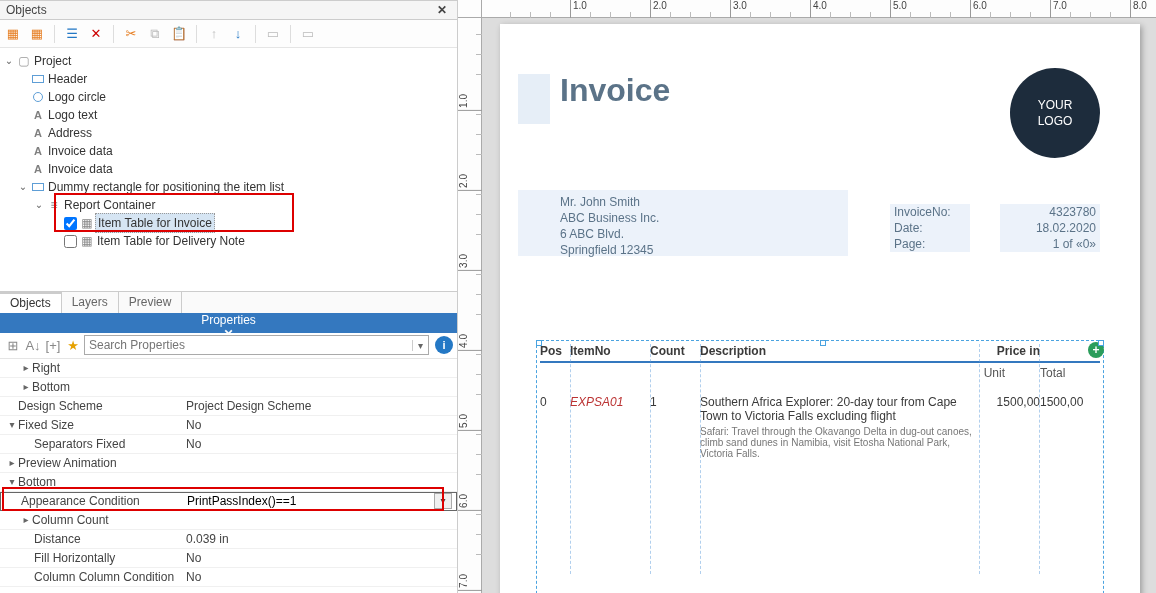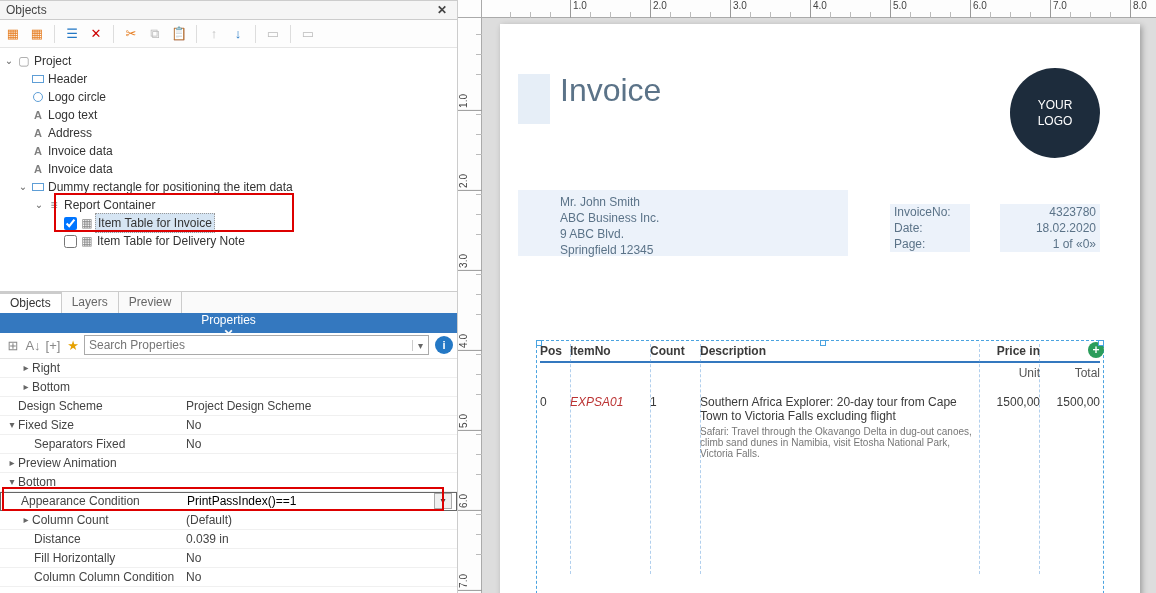--- a/index.html
+++ b/index.html
@@ -64,34 +64,34 @@
 .ruler-h .minor { position:absolute; top:12px; height:6px; border-left:1px solid #bbb; }
 .ruler-v { position:absolute; top:18px; left:0; width:24px; bottom:0; background:#fdfdfd; border-right:1px solid #aaa; font-size:10px; color:#444;}
 .ruler-v .tick { position:absolute; left:0; width:24px; border-top:1px solid #999; padding-top:2px; writing-mode: vertical-rl; transform: rotate(180deg); font-size:10px; text-align:center;}
 .ruler-v .minor { position:absolute; left:18px; width:6px; border-top:1px solid #bbb; }
 .ruler-corner { position:absolute; top:0; left:0; width:24px; height:18px; background:#fdfdfd; border-right:1px solid #aaa; border-bottom:1px solid #aaa;}
 
 .canvas { position:absolute; top:18px; left:24px; right:0; bottom:0; background:#ddd; overflow:auto; }
 .page { position:absolute; top:6px; left:18px; width:640px; height:760px; background:#fff; box-shadow: 2px 2px 6px rgba(0,0,0,0.3); }
 
 .inv-head-band { position:absolute; top:50px; left:18px; width:32px; height:50px; background:#e6eef7; }
-.title { position:absolute; top:48px; left:60px; font-size: 32px; font-weight: 400; color:#5b7388;}
+.title { position:absolute; top:48px; left:60px; font-size: 32px; font-weight: 700; color:#5b7388;}
 .logo { position:absolute; top:44px; right:40px; width:90px; height:90px; border-radius:50%; background:#1d2c3c; color:#fff; display:flex; align-items:center; justify-content:center; text-align:center; line-height:16px; font-size:14px; }
 .addr-band { position:absolute; top:166px; left:18px; width:330px; height:66px; background:#ecf2fa; padding:4px 0 4px 42px; }
 .addr-band div { line-height:16px; color:#5b7388; font-size:12px; }
 .meta-grid { position:absolute; top:180px; right:40px; width:210px; color:#5b7388; }
 .meta-row { display:flex; justify-content:space-between; line-height:16px; }
 .meta-row .mk { text-align:left; background:#ecf2fa; padding:0 4px; width:80px;}
 .meta-row .mv { text-align:right; background:#ecf2fa; padding:0 4px; width:100px;}
 
 .item-table { position:absolute; top:320px; left:40px; right:40px; }
 .th-row { display:flex; border-bottom: 2px solid #3478bf; padding-bottom:3px; font-weight:bold; color:#3a3a3a;}
-.unit-row { display:flex; color:#555; font-size:10px; padding:3px 0;}
+.unit-row { display:flex; color:#555; font-size:10px; padding:3px 0;gap:35px;}
 .data-row { display:flex; padding-top:12px; color:#3a3a3a; }
-.c-pos{width:30px;} .c-item{width:80px;} .c-cnt{width:50px;} .c-desc{flex:1;} .c-p1{width:60px; text-align:right;} .c-p2{width:60px; text-align:right;}
+.c-pos{width:30px;} .c-item{width:80px;} .c-cnt{width:50px;} .c-desc{flex:1;} .c-p1{width:60px; text-align:right;} .c-p2{width:60px; text-align:left;}
 .itemno-red{ color:#b33;font-style:italic; }
 .desc-sub { font-size:10px; color:#777; margin-top:3px; width: 280px;}
 .plus-ic{position:absolute; right:-4px; top:-2px; width:16px; height:16px; border-radius:50%; background:#2a9d5b; color:#fff; display:flex; align-items:center; justify-content:center; font-weight:bold; font-size:12px;}
 .guideline { position:absolute; border: 1px dashed #4aa3e0; pointer-events:none;}
 .sel-handle { position:absolute; width:6px; height:6px; background:#fff; border:1px solid #4aa3e0;}
 .vr-guide { position:absolute; top:0; bottom:0; border-left:1px dashed rgba(100,160,220,0.5); }
 </style>
 </head>
 <body>
 
@@ -158,21 +158,21 @@
         <span class="ind" style="width:28px"></span>
         <span class="ic ic-abc"></span>
         <span class="tree-label">Invoice data</span>
       </div>
     <div class="tree-row">
         <span class="ind" style="width:14px"></span>
         <span class="tw">⌄</span>
         <span class="ic">
           <span class="ic-rect"></span>
         </span>
-        <span class="tree-label">Dummy rectangle for positioning the item data</span>
+        <span class="tree-label">Dummy rectangle for positioning the item list</span>
       </div>
     <div class="tree-row">
         <span class="ind" style="width:30px"></span>
         <span class="tw">⌄</span>
         <span class="ic ic-rcont"></span>
         <span class="tree-label">Report Container</span>
       </div>
     <div class="tree-row">
         <span class="ind" style="width:62px"></span>
         <input type="checkbox" class="cb" checked="" style="">
@@ -267,21 +267,20 @@
         <span class="v">
           <input value="PrintPassIndex()==1" style="">
           <span class="dd">▾</span>
         </span>
       </div>
     <div class="prop-row indent">
         <span class="k">
           <span class="tw2">▸</span>
           <span>Column Count</span>
         </span>
-        <span class="v">(Default)</span>
       </div>
     <div class="prop-row indent2">
         <span class="k">
           <span>Distance</span>
         </span>
         <span class="v">0.039 in</span>
       </div>
     <div class="prop-row indent2">
         <span class="k">
           <span>Fill Horizontally</span>
@@ -370,21 +369,21 @@
     <div class="page">
       <div class="inv-head-band"></div>
       <div class="title">Invoice</div>
       <div class="logo">
           <div><span>YOUR</span><br><span>LOGO</span></div>
         </div>
 
       <div class="addr-band">
         <div>Mr. John Smith</div>
         <div>ABC Business Inc.</div>
-        <div>9 ABC Blvd.</div>
+        <div>6 ABC Blvd.</div>
         <div>Springfield 12345</div>
       </div>
 
       <div class="meta-grid">
         <div class="meta-row">
             <span class="mk">InvoiceNo:</span>
             <span class="mv">4323780</span>
           </div>
         <div class="meta-row">
             <span class="mk">Date:</span>

